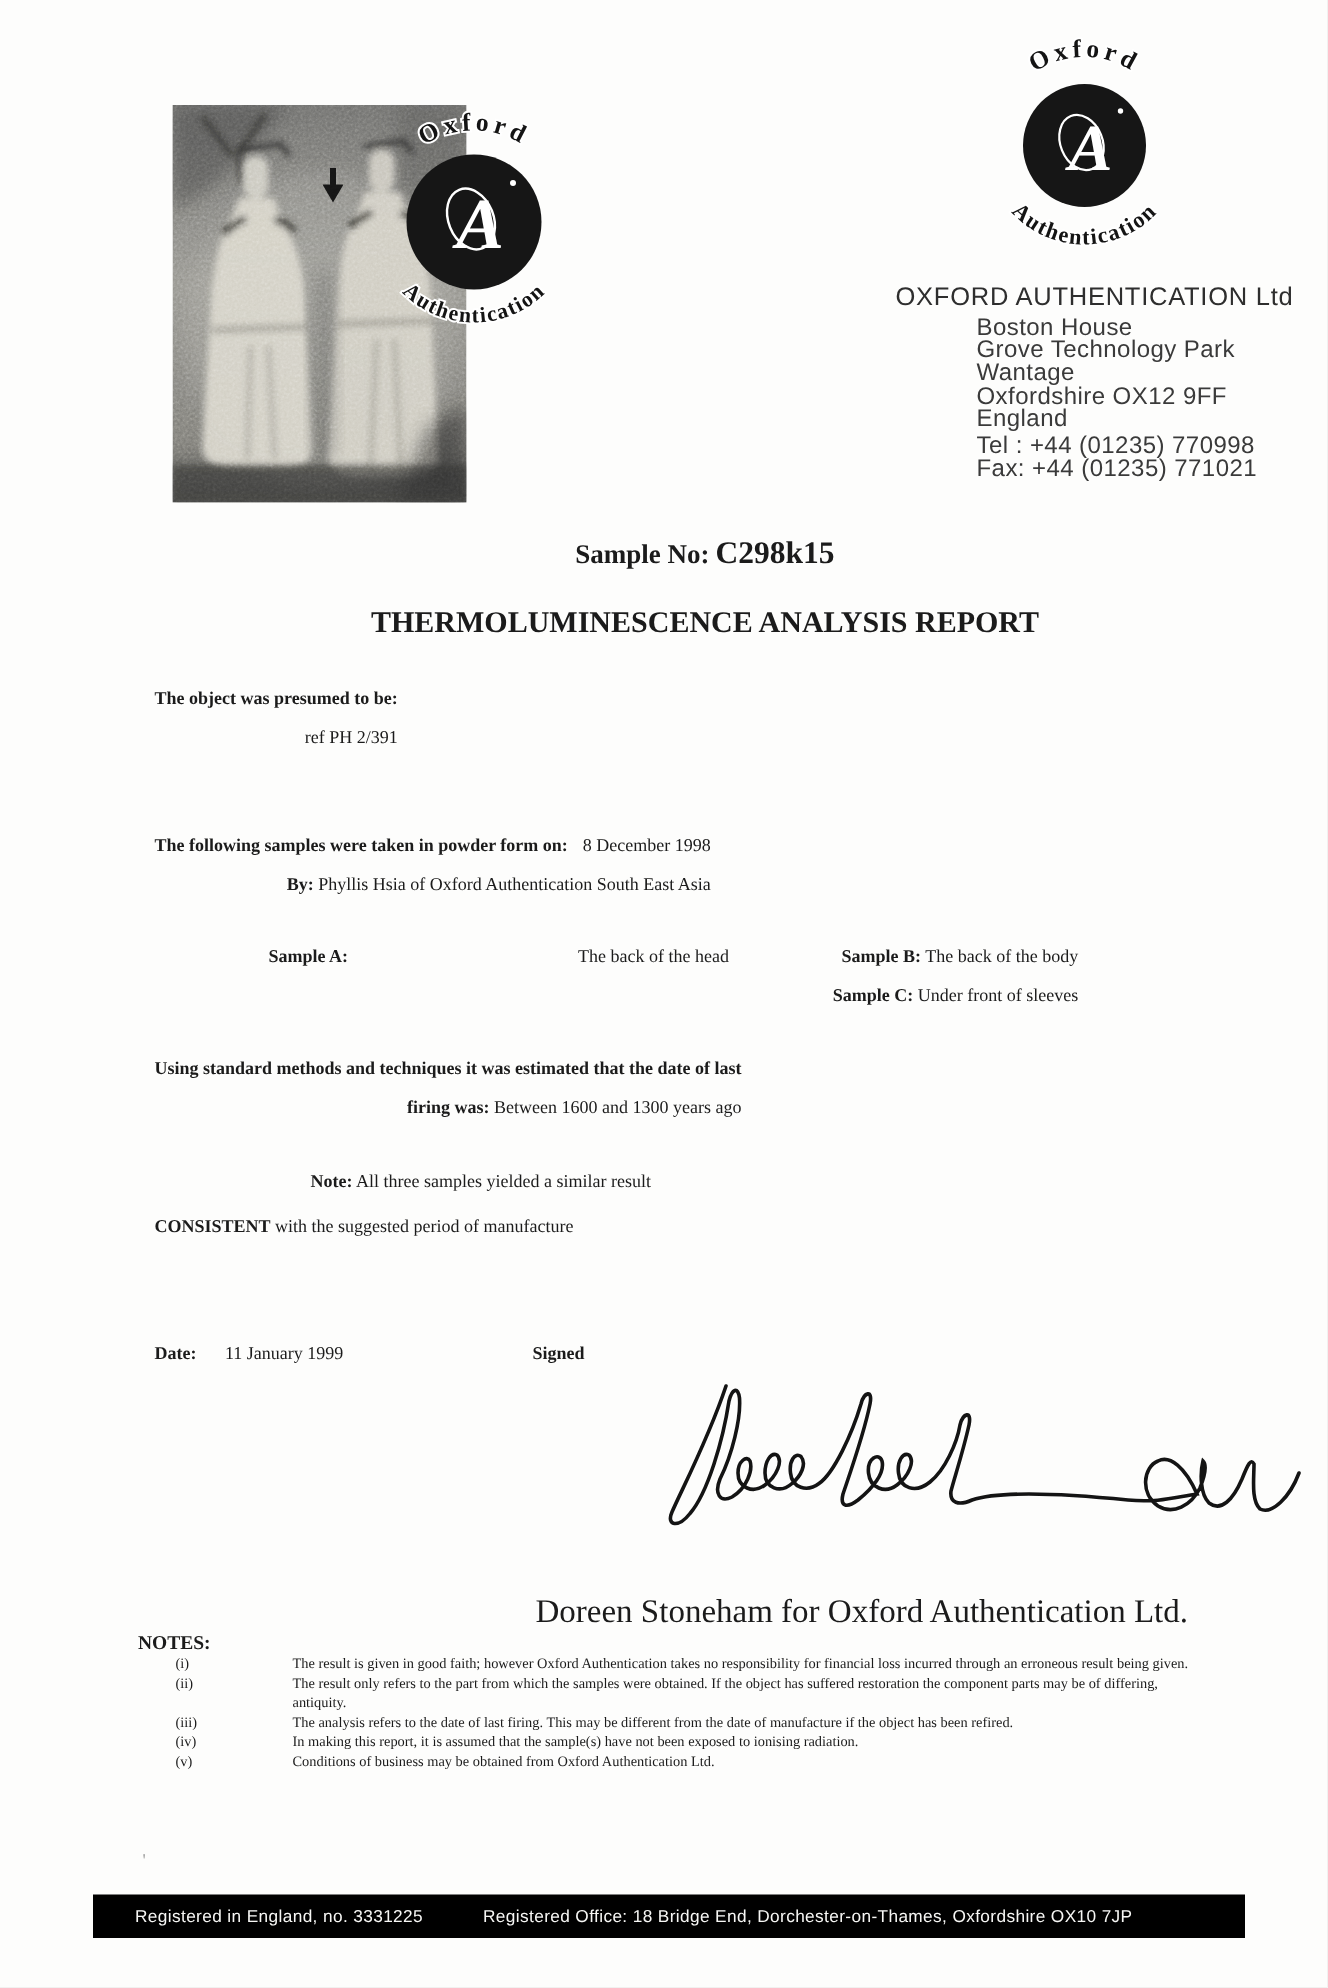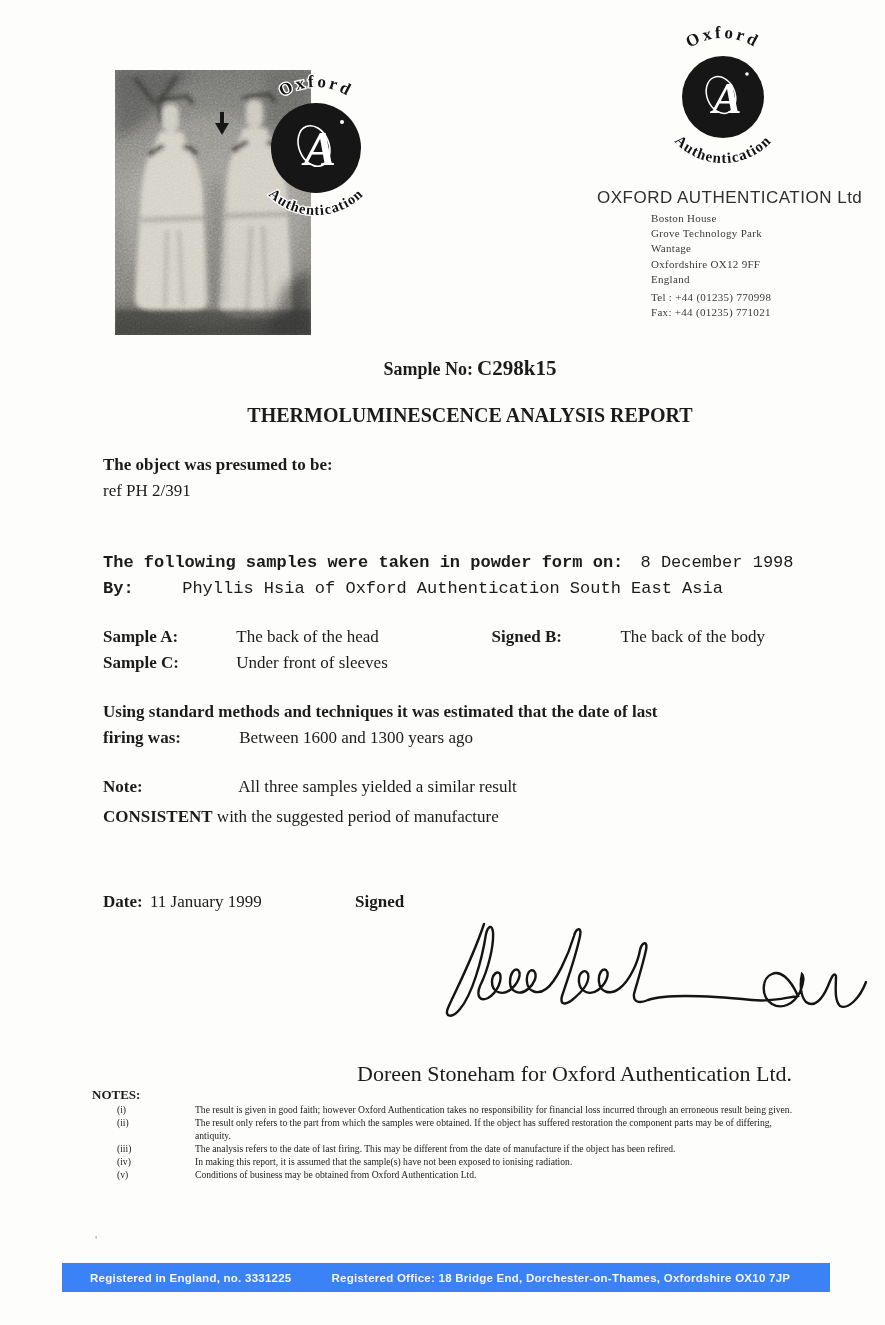--- a/index.html
+++ b/index.html
@@ -1,35 +1,35 @@
 <!DOCTYPE html>
 <html><head>
 <meta charset="utf-8">
 <style>
   html,body{margin:0;padding:0;background:#e8e8e8;}
   .page{position:relative;width:885px;height:1325px;background:#fdfdfc;
         font-family:"Liberation Serif",serif;color:#1b1b1b;overflow:hidden;margin:0 auto;}
   .abs{position:absolute;}
   .b{font-weight:bold;}
   .sans{font-family:"Liberation Sans",sans-serif;}
-  .body-text{font-size:17px;line-height:26px;}
+  .body-text{font-size:12px;line-height:26px;text-align:right;}
   .centered{left:55px;width:830px;text-align:center;}
   .lbl{display:inline-block;font-weight:bold;}
   .photo-svg{display:block;}
   .note-line{white-space:nowrap;}
   .notes-item{font-size:9.6px;line-height:13px;padding-left:25px;}
   .notes-num{display:inline-block;width:78px;vertical-align:top;}
   .notes-text{display:inline-block;vertical-align:top;max-width:710px;}
-  .footer-bar{left:62px;top:1263px;width:768px;height:29px;background:#3b82f6;color:#f7f7f5;
+  .footer-bar{left:62px;top:1263px;width:768px;height:29px;background:#000000;color:#f7f7f5;
               display:flex;align-items:center;padding-left:28px;box-sizing:border-box;
-              font-size:11.5px;font-weight:bold;letter-spacing:.25px;}
+              font-size:11.5px;font-weight:normal;letter-spacing:.25px;}
   .footer-bar span{white-space:nowrap;}
   .stamp-text{font-family:"Liberation Serif",serif;font-weight:bold;fill:#141414;
               paint-order:stroke;stroke:#ffffff;stroke-width:2.6px;}
-  .addr{font-size:11px;line-height:15.2px;color:#3a3a3a;letter-spacing:.3px;font-family:Liberation Serif, serif;}
+  .addr{font-size:16px;line-height:15.2px;color:#3a3a3a;letter-spacing:.3px;}
 </style>
 </head>
 <body>
 
 <div class="page">
 
   <div class="abs" style="left:115px;top:70px;width:196px;height:265px;">
     <svg class="photo-svg" width="196" height="265" viewBox="0 0 196 265">
       <defs>
         <linearGradient id="bgGrad" x1="0" y1="0" x2="0" y2="1">
@@ -138,36 +138,36 @@
     <span class="b" style="font-size:21px;">C298k15</span>
   </div>
 
   <div class="abs centered b" style="top:404px;font-size:20px;">THERMOLUMINESCENCE ANALYSIS REPORT</div>
 
   <div class="abs body-text" style="left:103px;top:452px;">
     <div class="b">The object was presumed to be:</div>
     <div>ref PH 2/391</div>
   </div>
 
-  <div class="abs body-text" style="left:103px;top:550px;font-family:Liberation Mono, monospace;">
+  <div class="abs body-text" style="left:103px;top:550px;">
     <div>
       <span class="b">The following samples were taken in powder form on:</span>
       <span style="margin-left:7px;">8 December 1998</span>
     </div>
     <div>
       <span class="lbl" style="width:69px;">By:</span>
       <span>Phyllis Hsia of Oxford Authentication South East Asia</span>
     </div>
   </div>
 
   <div class="abs body-text" style="left:103px;top:624px;">
     <div>
       <span class="lbl" style="width:129px;">Sample A:</span>
       <span style="display:inline-block;width:251px;font-family:Liberation Serif, serif;">The back of the head</span>
-      <span class="lbl" style="width:125px;">Signed B:</span>
+      <span class="lbl" style="width:125px;">Sample B:</span>
       <span>The back of the body</span>
     </div>
     <div>
       <span class="lbl" style="width:129px;">Sample C:</span>
       <span>Under front of sleeves</span>
     </div>
   </div>
 
   <div class="abs body-text" style="left:103px;top:699px;">
     <div class="b">Using standard methods and techniques it was estimated that the date of last</div>

